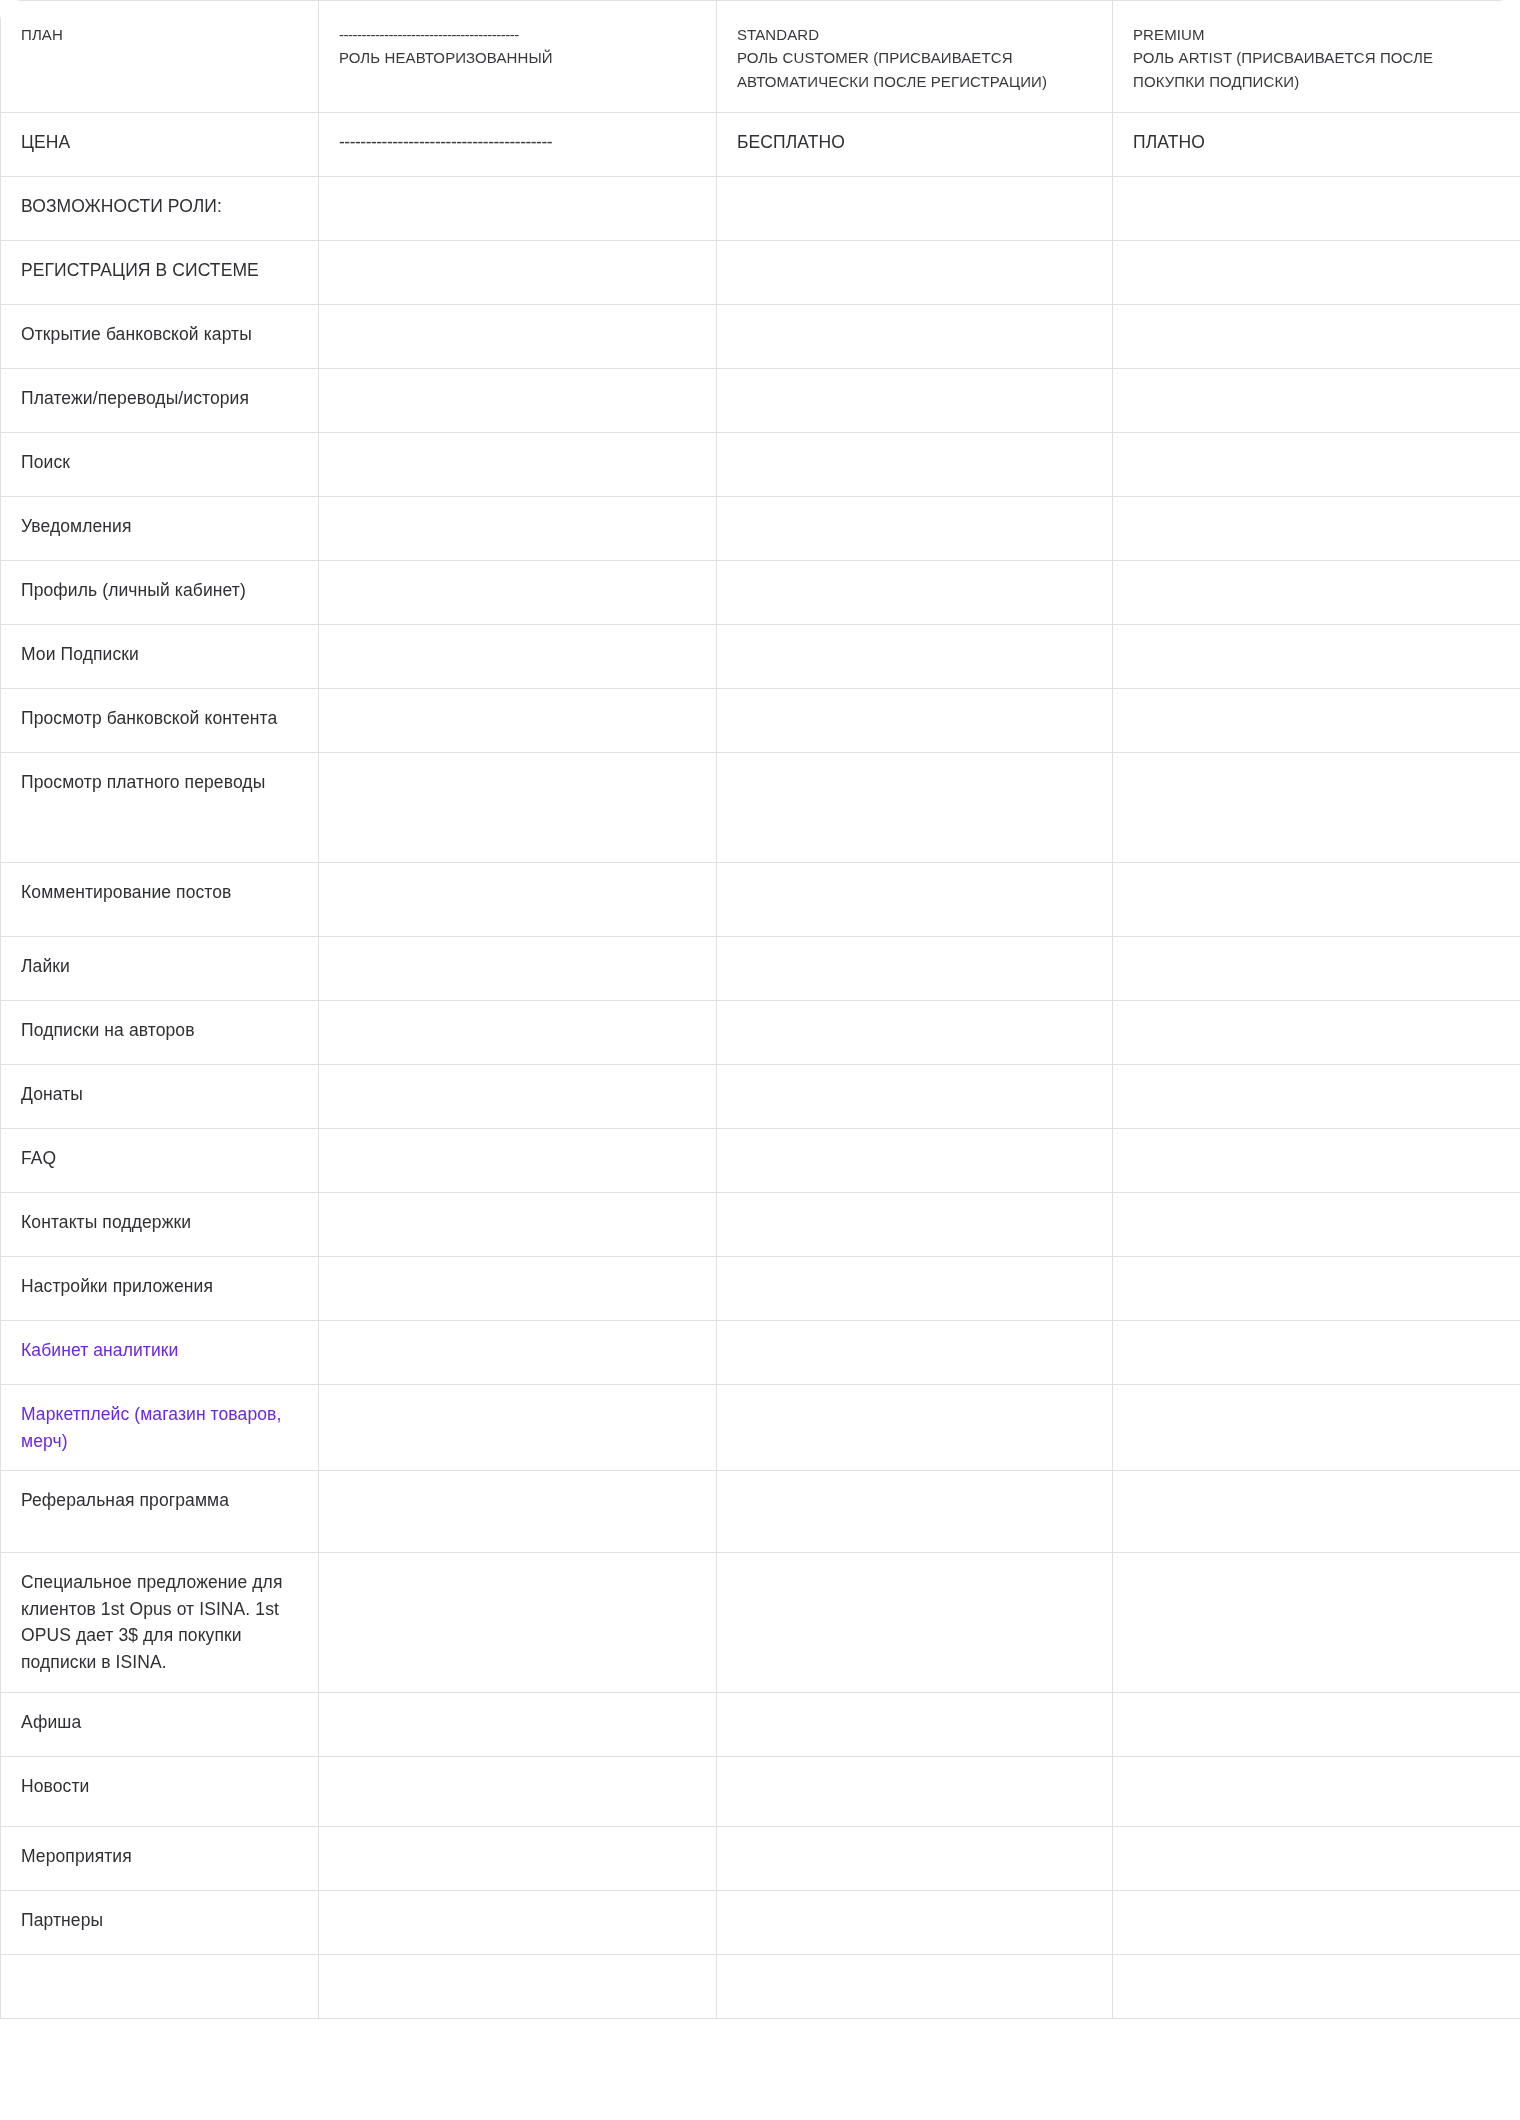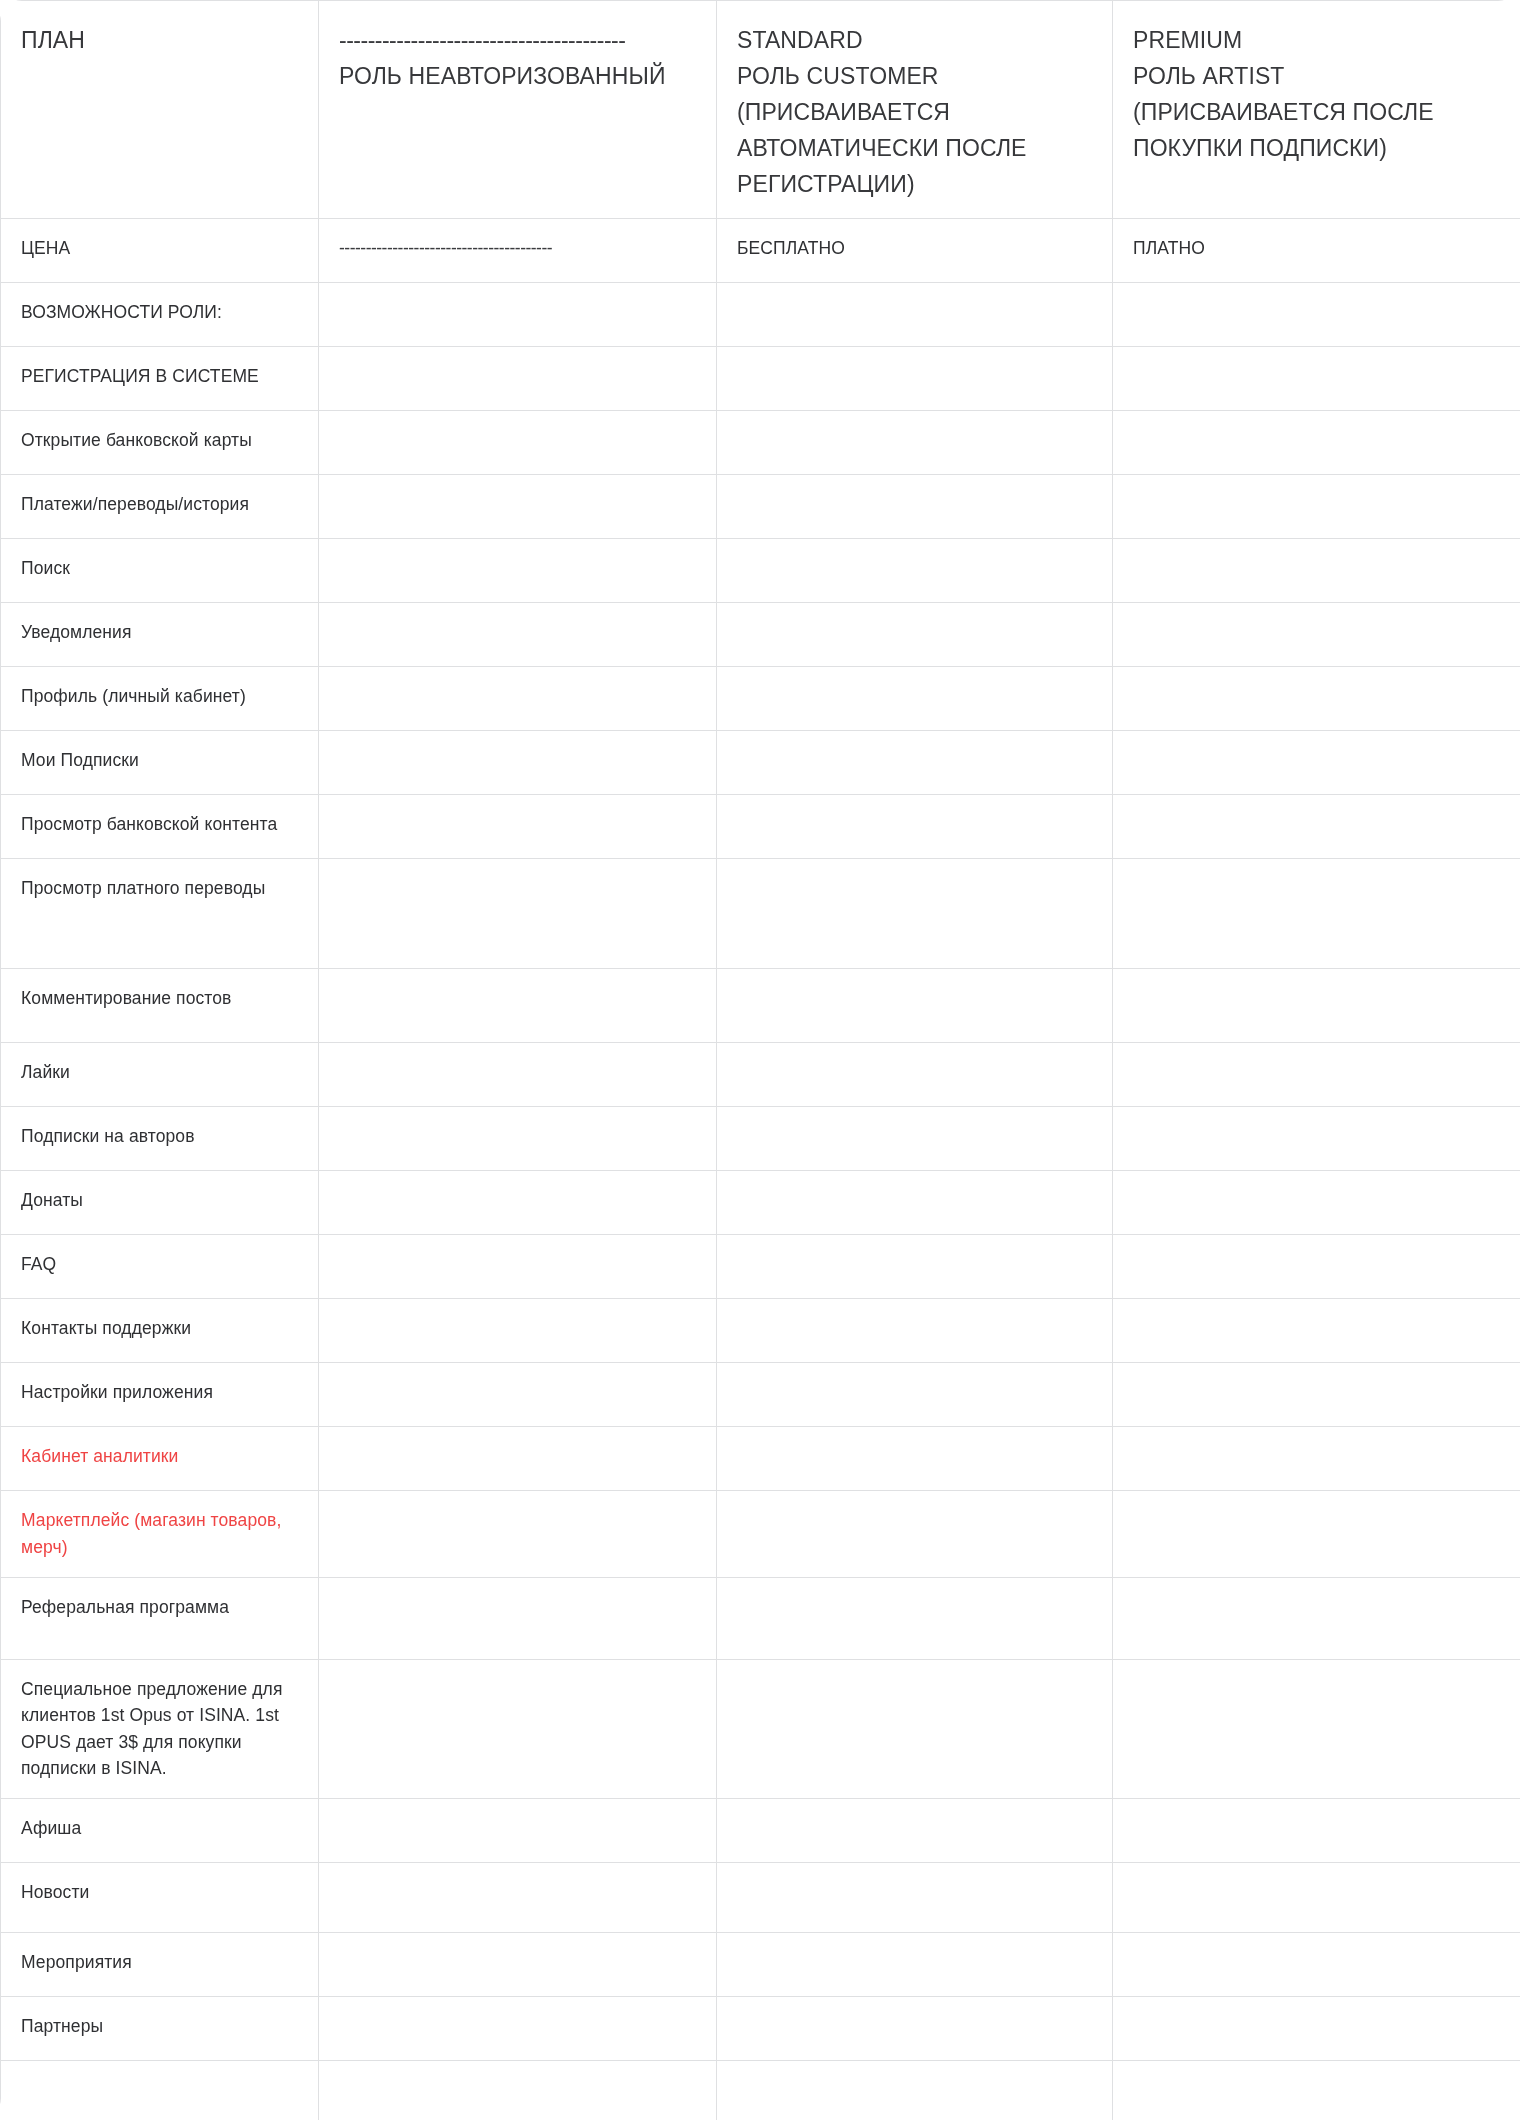--- a/index.html
+++ b/index.html
@@ -54,21 +54,21 @@
     word-wrap: break-word;
   }
 
   
   tr.r-head td { height: 112px; }
   tr.r-price td { height: 64px; }
   tr.r-section td { height: 64px; }
 
   .cellbox.head {
     padding-top: 22px;
-    font-size: 23px;
+    font-size: 15px;
     line-height: 1.56;
     color: #37383b;
   }
 
   .dashes {
     letter-spacing: -0.5px;
     color: #3a3b3e;
     display: block;
     white-space: nowrap;
     overflow: hidden;
@@ -78,21 +78,21 @@
   td.fill-green  { background: #15a95b; border-color: #109150; }
   td.fill-red    { background: #ef4a20; border-color: #cf3d18; }
   td.fill-orange { background: #fba52e; border-color: #e08f1f; }
   td.fill-white  { background: #ffffff; }
 
   td.fill-green  .cellbox,
   td.fill-red    .cellbox,
   td.fill-orange .cellbox { color: #ffffff; }
 
   
-  td.feature.fill-orange .cellbox { color: #ef4444; }
+  td.feature.fill-orange .cellbox { color: #6d28d9; }
 
   .note {
     font-size: 17px;
     line-height: 1.5;
   }
 
   
   tr.h-64  td { height: 64px; }
   tr.h-110 td { height: 110px; }
   tr.h-74  td { height: 74px; }

